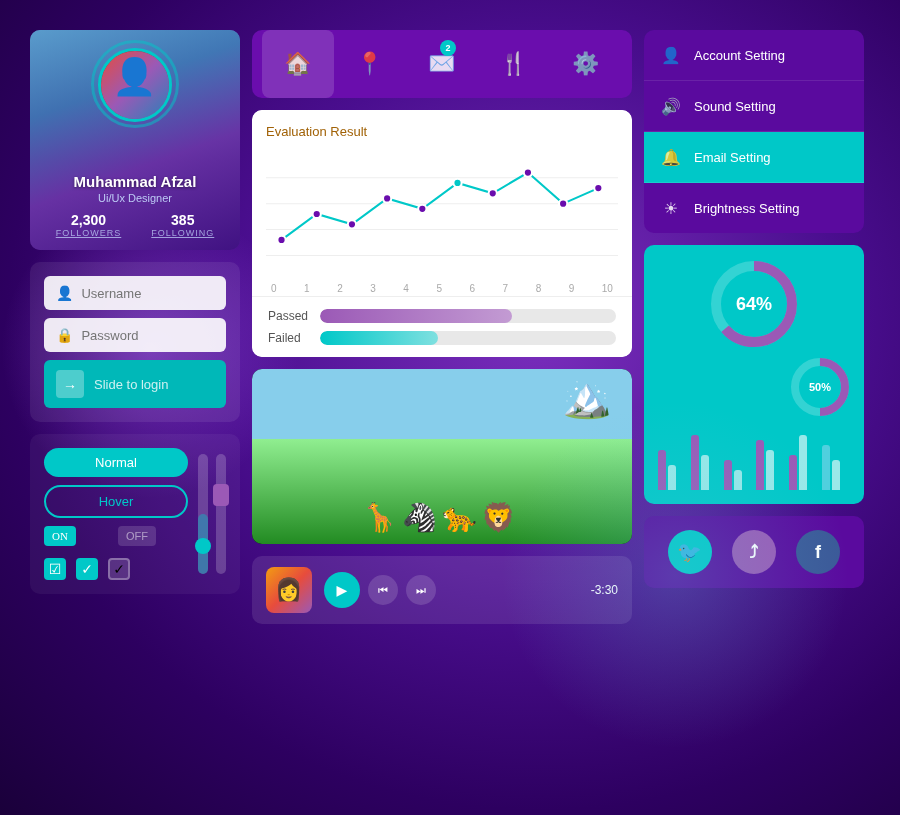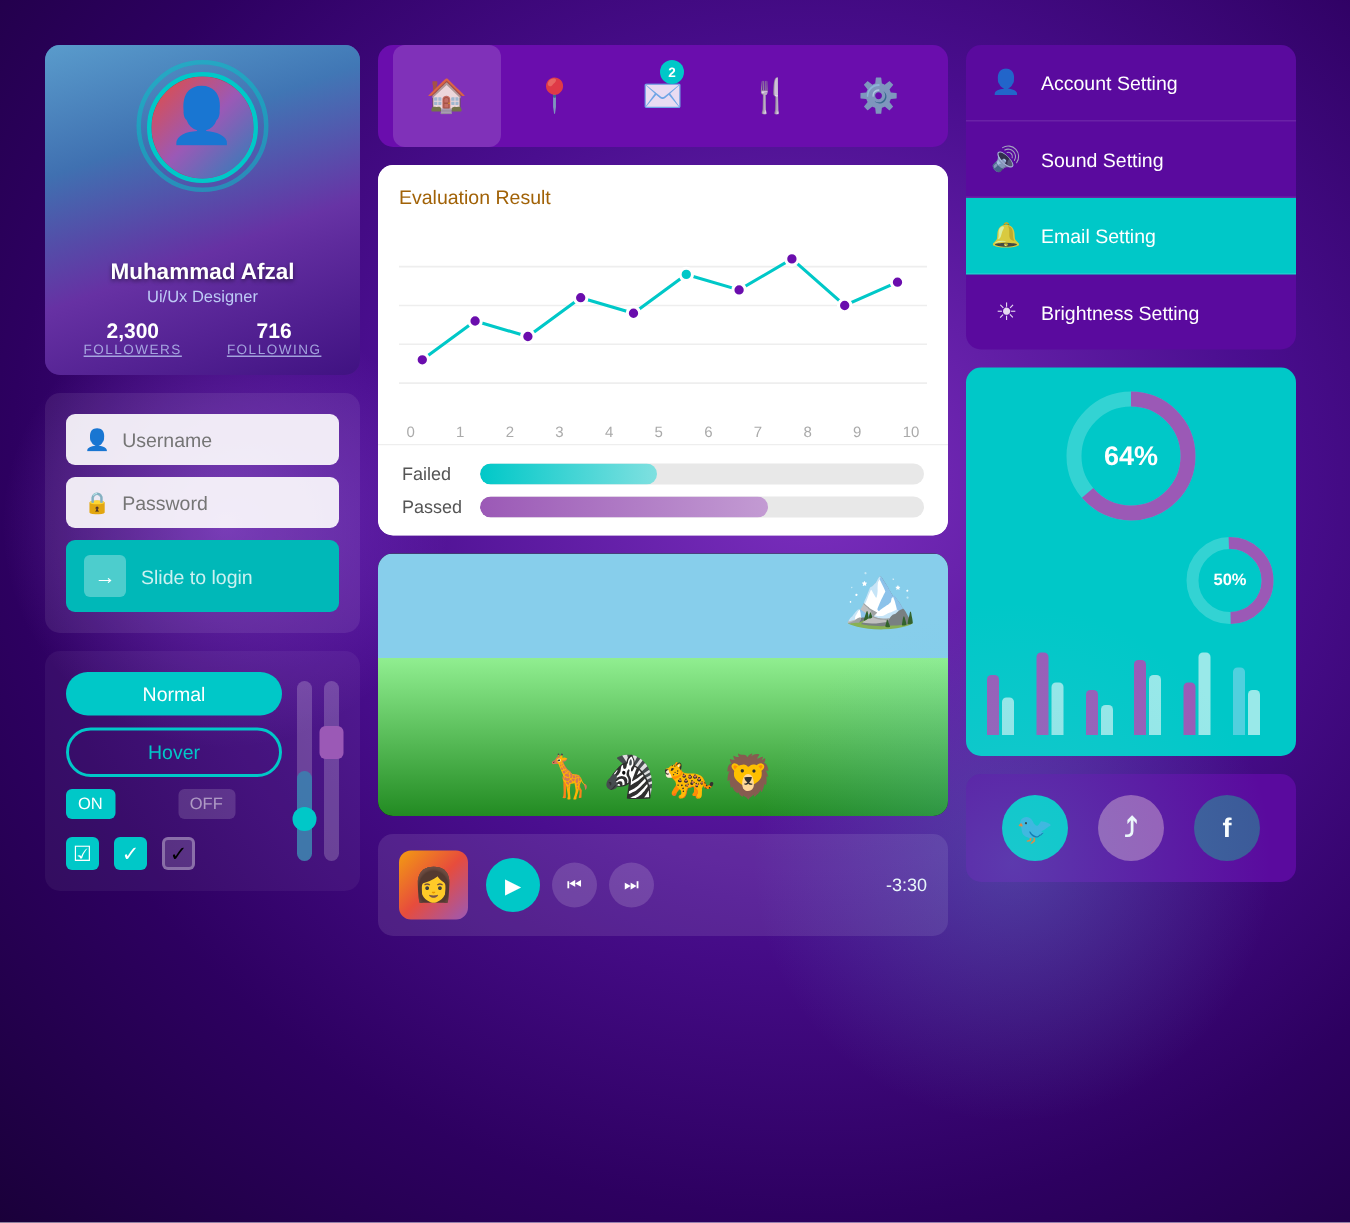--- a/index.html
+++ b/index.html
@@ -271,20 +271,21 @@
       display: flex;
       gap: 6px;
       align-items: center;
     }
     .toggle-on {
       background: #00c8c8;
       border-radius: 4px;
       padding: 4px 8px;
       color: white;
       font-size: 11px;
+      font-family: Liberation Serif, serif;
     }
     .toggle-off {
       background: rgba(255,255,255,0.15);
       border-radius: 4px;
       padding: 4px 8px;
       color: rgba(255,255,255,0.5);
       font-size: 11px;
       margin-left: 36px;
     }
     .checkbox-row {
@@ -631,21 +632,21 @@
         <div class="profile-avatar-inner"></div>
       </div>
       <div class="profile-name">Muhammad Afzal</div>
       <div class="profile-title">Ui/Ux Designer</div>
       <div class="profile-stats">
         <div class="stat-item">
           <span class="stat-value">2,300</span>
           <span class="stat-label">FOLLOWERS</span>
         </div>
         <div class="stat-item">
-          <span class="stat-value">716</span>
+          <span class="stat-value">385</span>
           <span class="stat-label">FOLLOWING</span>
         </div>
       </div>
     </div>
 
     <div class="login-form">
       <div class="input-field">
         <span class="input-icon">👤</span>
         <input type="text" placeholder="Username" style="">
       </div>
@@ -744,29 +745,29 @@
           <span class="x-label">6</span>
           <span class="x-label">7</span>
           <span class="x-label">8</span>
           <span class="x-label">9</span>
           <span class="x-label">10</span>
         </div>
       </div>
 
       <div class="progress-section">
         <div class="progress-row">
+          <span class="progress-label">Passed</span>
+          <div class="progress-bar-bg">
+            <div class="progress-fill-purple" style="width:65%;"></div>
+          </div>
+        </div>
+        <div class="progress-row">
           <span class="progress-label">Failed</span>
           <div class="progress-bar-bg">
             <div class="progress-fill-teal" style="width:40%;"></div>
-          </div>
-        </div>
-        <div class="progress-row">
-          <span class="progress-label">Passed</span>
-          <div class="progress-bar-bg">
-            <div class="progress-fill-purple" style="width:65%;"></div>
           </div>
         </div>
       </div>
     </div>
 
     <div class="video-player">
       <div class="video-scene"></div>
 
     </div>
 

